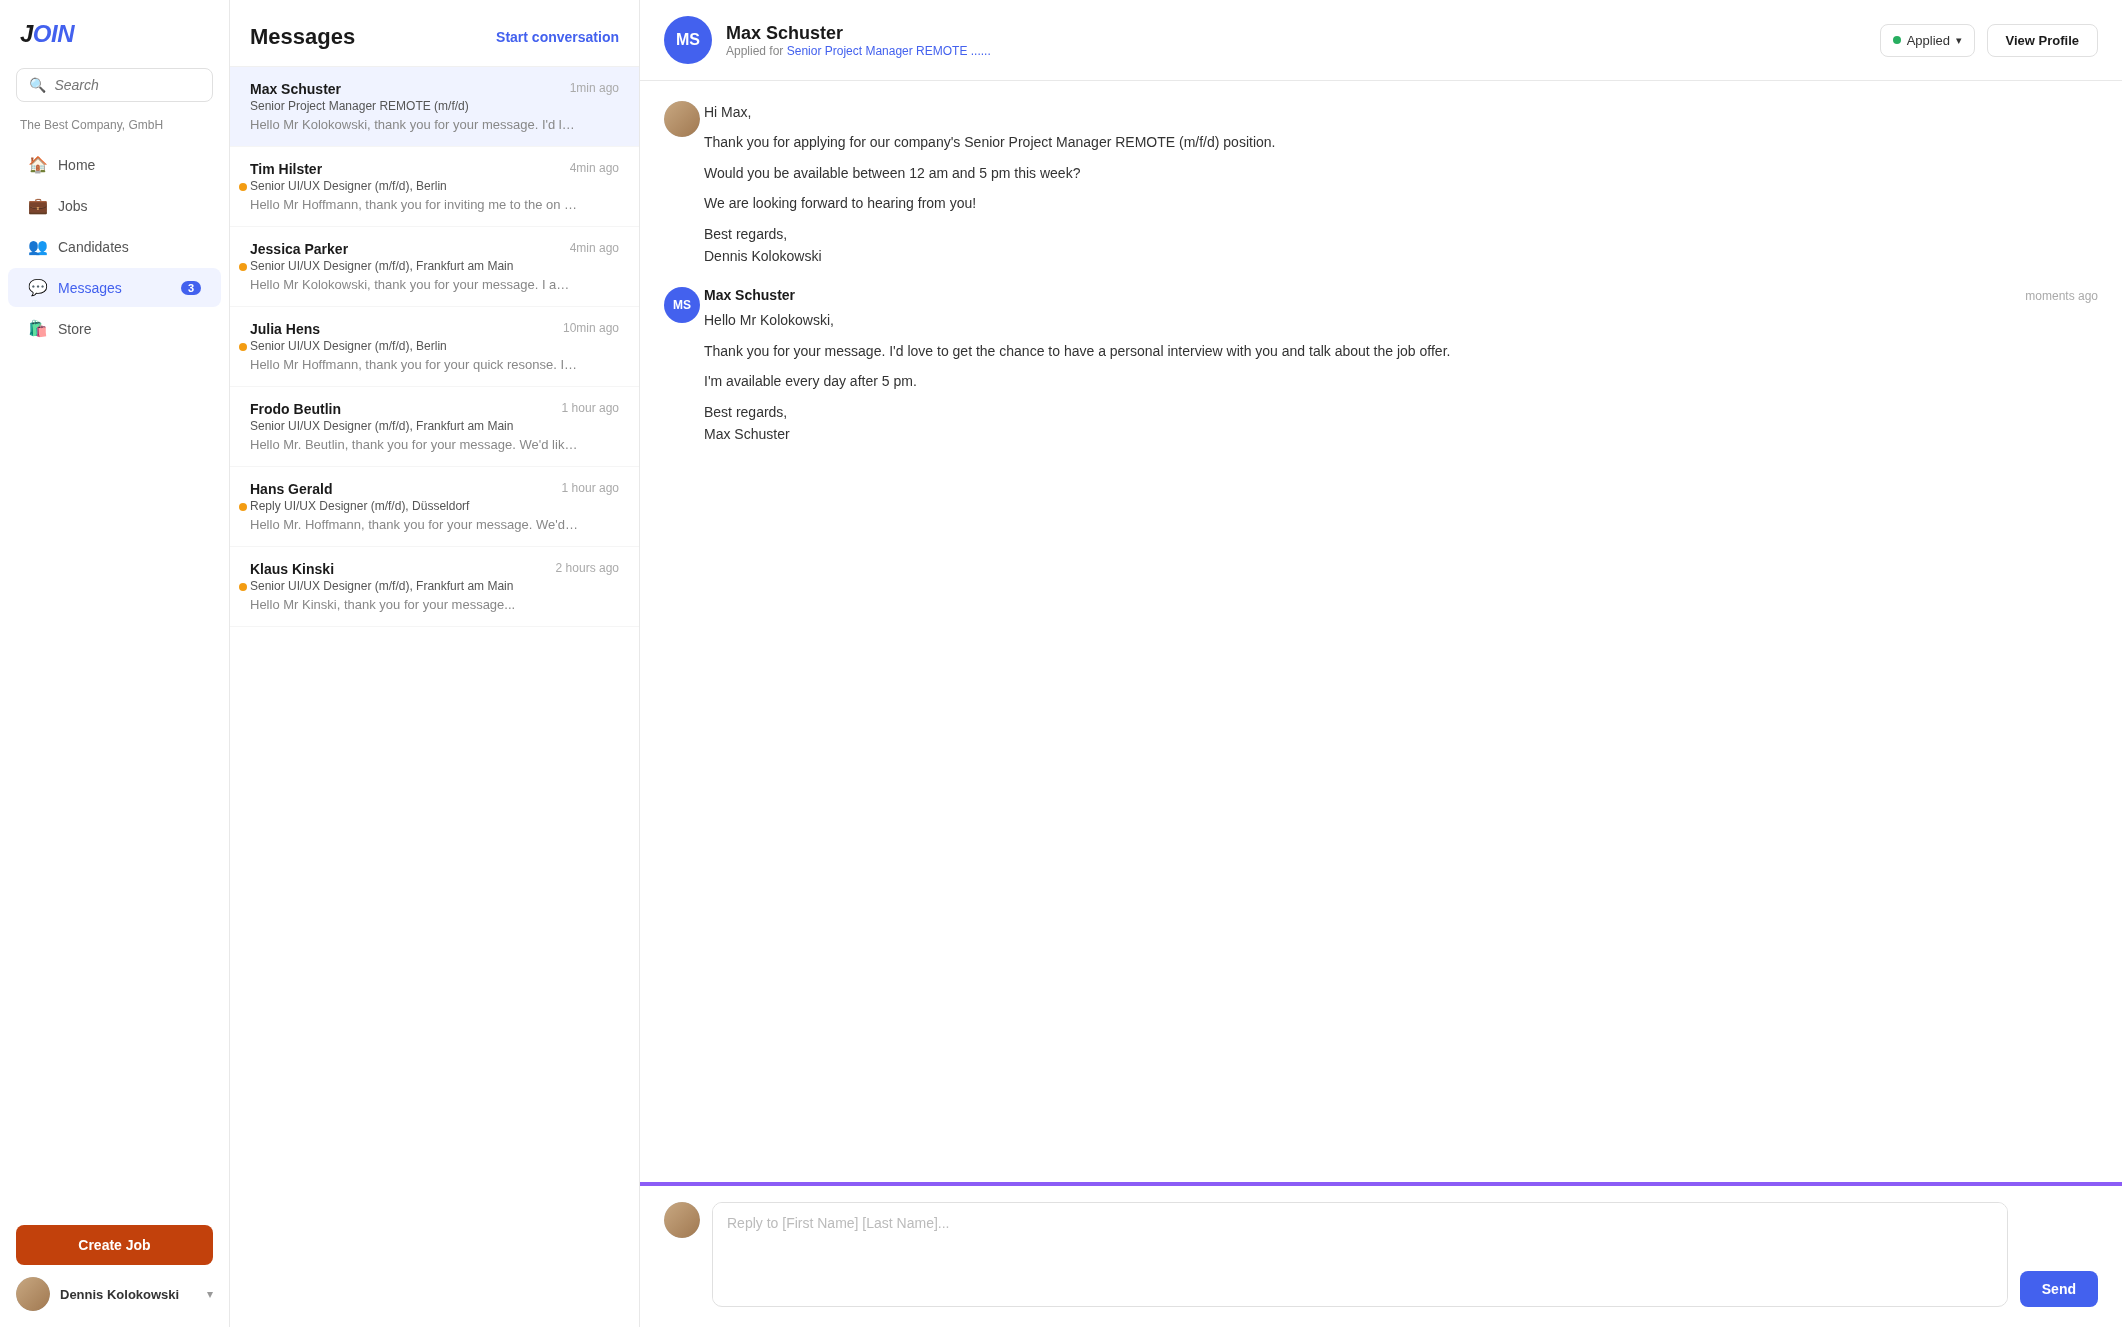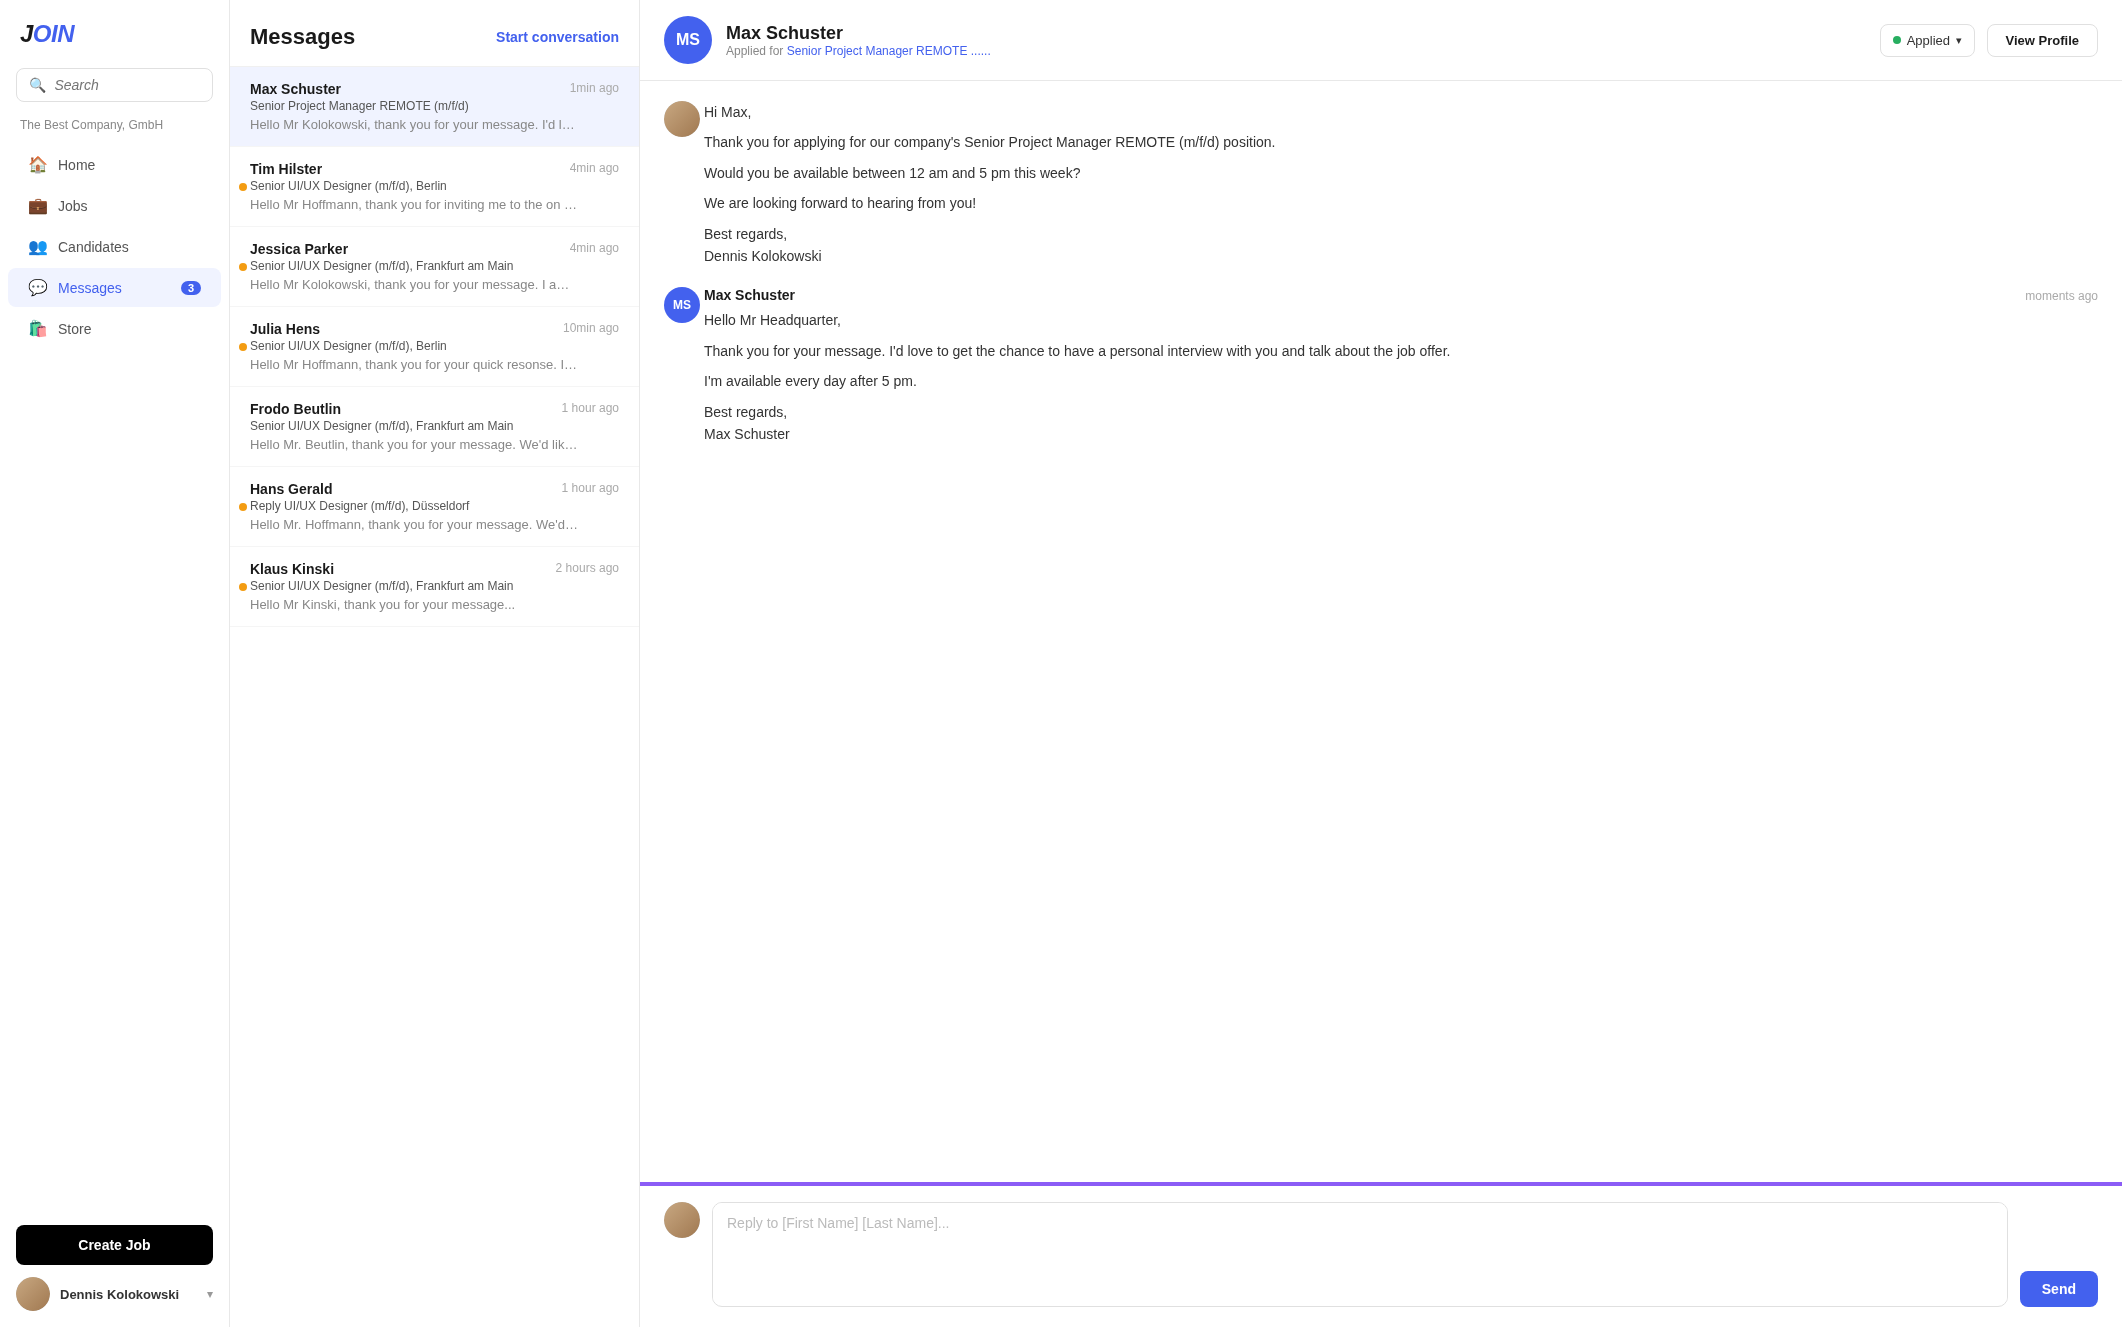--- a/index.html
+++ b/index.html
@@ -68,21 +68,21 @@
       margin-left: auto;
     }
     .sidebar-bottom {
       margin-top: auto;
       padding: 16px;
       display: flex;
       flex-direction: column;
       gap: 12px;
     }
     .create-job-btn {
-      background: #000000;
+      background: #c2410c;
       color: #fff;
       border: none;
       border-radius: 8px;
       padding: 12px;
       font-size: 14px;
       font-weight: 600;
       cursor: pointer;
       width: 100%;
     }
     .user-profile {
@@ -516,21 +516,21 @@
     </div>
   </div>
       <div class="message-group">
     <div class="msg-avatar" style="background:#4361ee;color:#fff;">MS</div>
     <div class="msg-body">
       <div class="msg-sender-row">
       <span class="msg-sender-name">Max Schuster</span>
       <span class="msg-timestamp">moments ago</span>
     </div>
       <div class="msg-text">
-            <p>Hello Mr Headquarter,</p>
+            <p>Hello Mr Kolokowski,</p>
             <p>Thank you for your message. I'd love to get the chance to have a personal interview with you and talk about the job offer.</p>
             <p>I'm available every day after 5 pm.</p>
             <p>Best regards,<br>Max Schuster</p>
           </div>
     </div>
   </div>
     </div>
 
   <div class="reply-area">
     <div class="reply-avatar">

